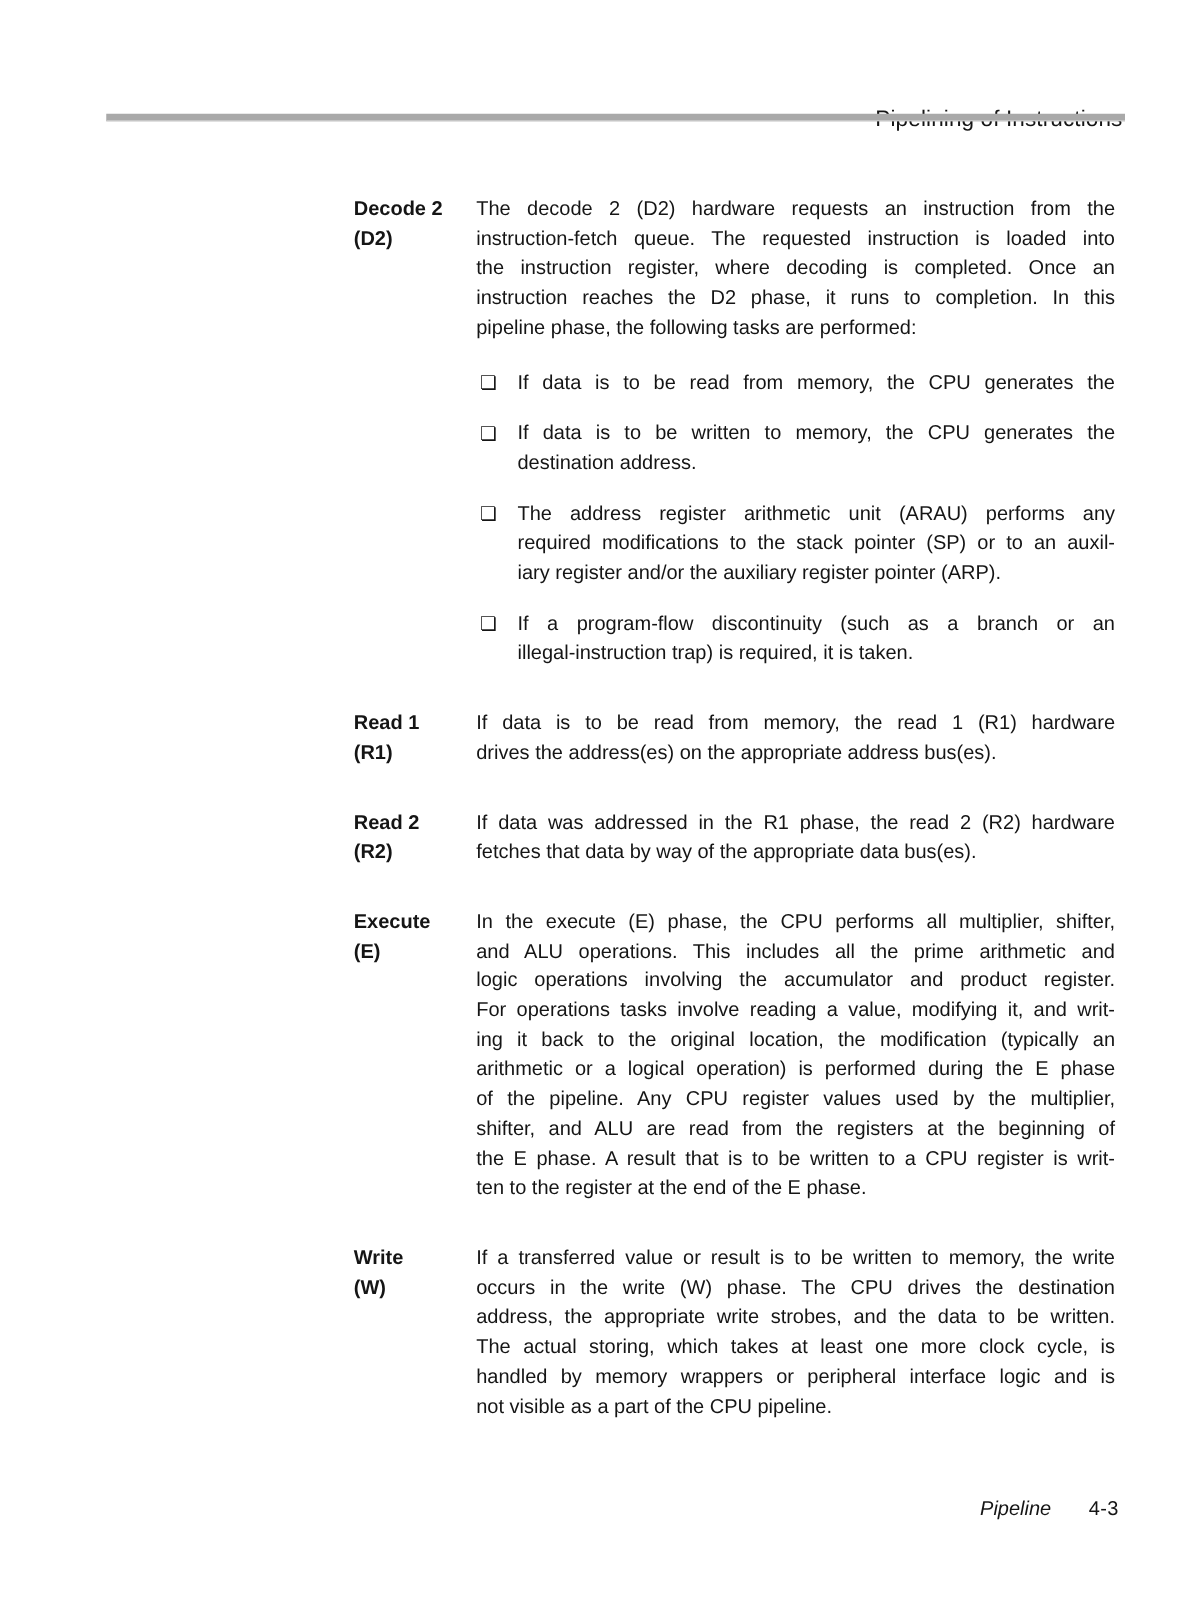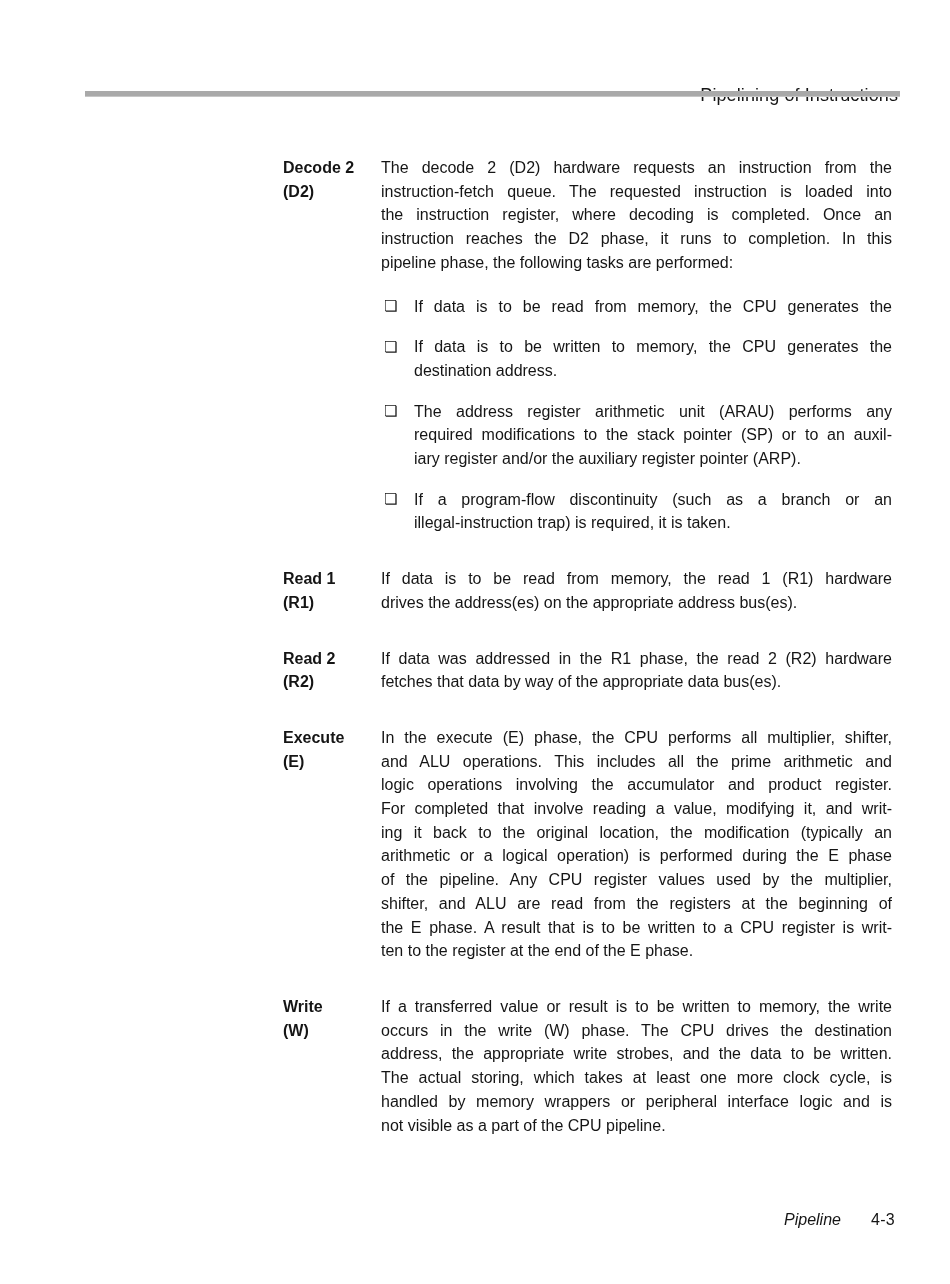--- a/index.html
+++ b/index.html
@@ -64,21 +64,21 @@
   .footer {
     position: absolute;
     top: 1199px;
     right: 55px;
     display: flex;
     gap: 30px;
     align-items: baseline;
     font-size: 16px;
   }
   .footer-chapter { font-style: italic; }
-  .footer-page { letter-spacing: 0.3px; margin-top: 12px; }
+  .footer-page { letter-spacing: 0.3px; }
 </style>
 </head>
 <body>
 
 <div class="page">
 
   <div class="running-head">Pipelining of Instructions</div>
 
   <div class="header-rule"></div>
 
@@ -153,21 +153,21 @@
       <div class="section">
         <div class="section-label">
           <div class="label-line">Execute</div>
           <div class="label-line">(E)</div>
         </div>
         <div class="section-body">
           <div class="paragraph">
             <div class="line just">In the execute (E) phase, the CPU performs all multiplier, shifter,</div>
             <div class="line just">and ALU operations. This includes all the prime arithmetic and</div>
             <div class="line just">logic operations involving the accumulator and product register.</div>
-            <div class="line just">For completed that involve reading a value, modifying it, and writ-</div>
+            <div class="line just">For operations tasks involve reading a value, modifying it, and writ-</div>
             <div class="line just">ing it back to the original location, the modification (typically an</div>
             <div class="line just">arithmetic or a logical operation) is performed during the E phase</div>
             <div class="line just">of the pipeline. Any CPU register values used by the multiplier,</div>
             <div class="line just">shifter, and ALU are read from the registers at the beginning of</div>
             <div class="line just">the E phase. A result that is to be written to a CPU register is writ-</div>
             <div class="line">ten to the register at the end of the E phase.</div>
           </div>
         </div>
       </div>
       <div class="section">

